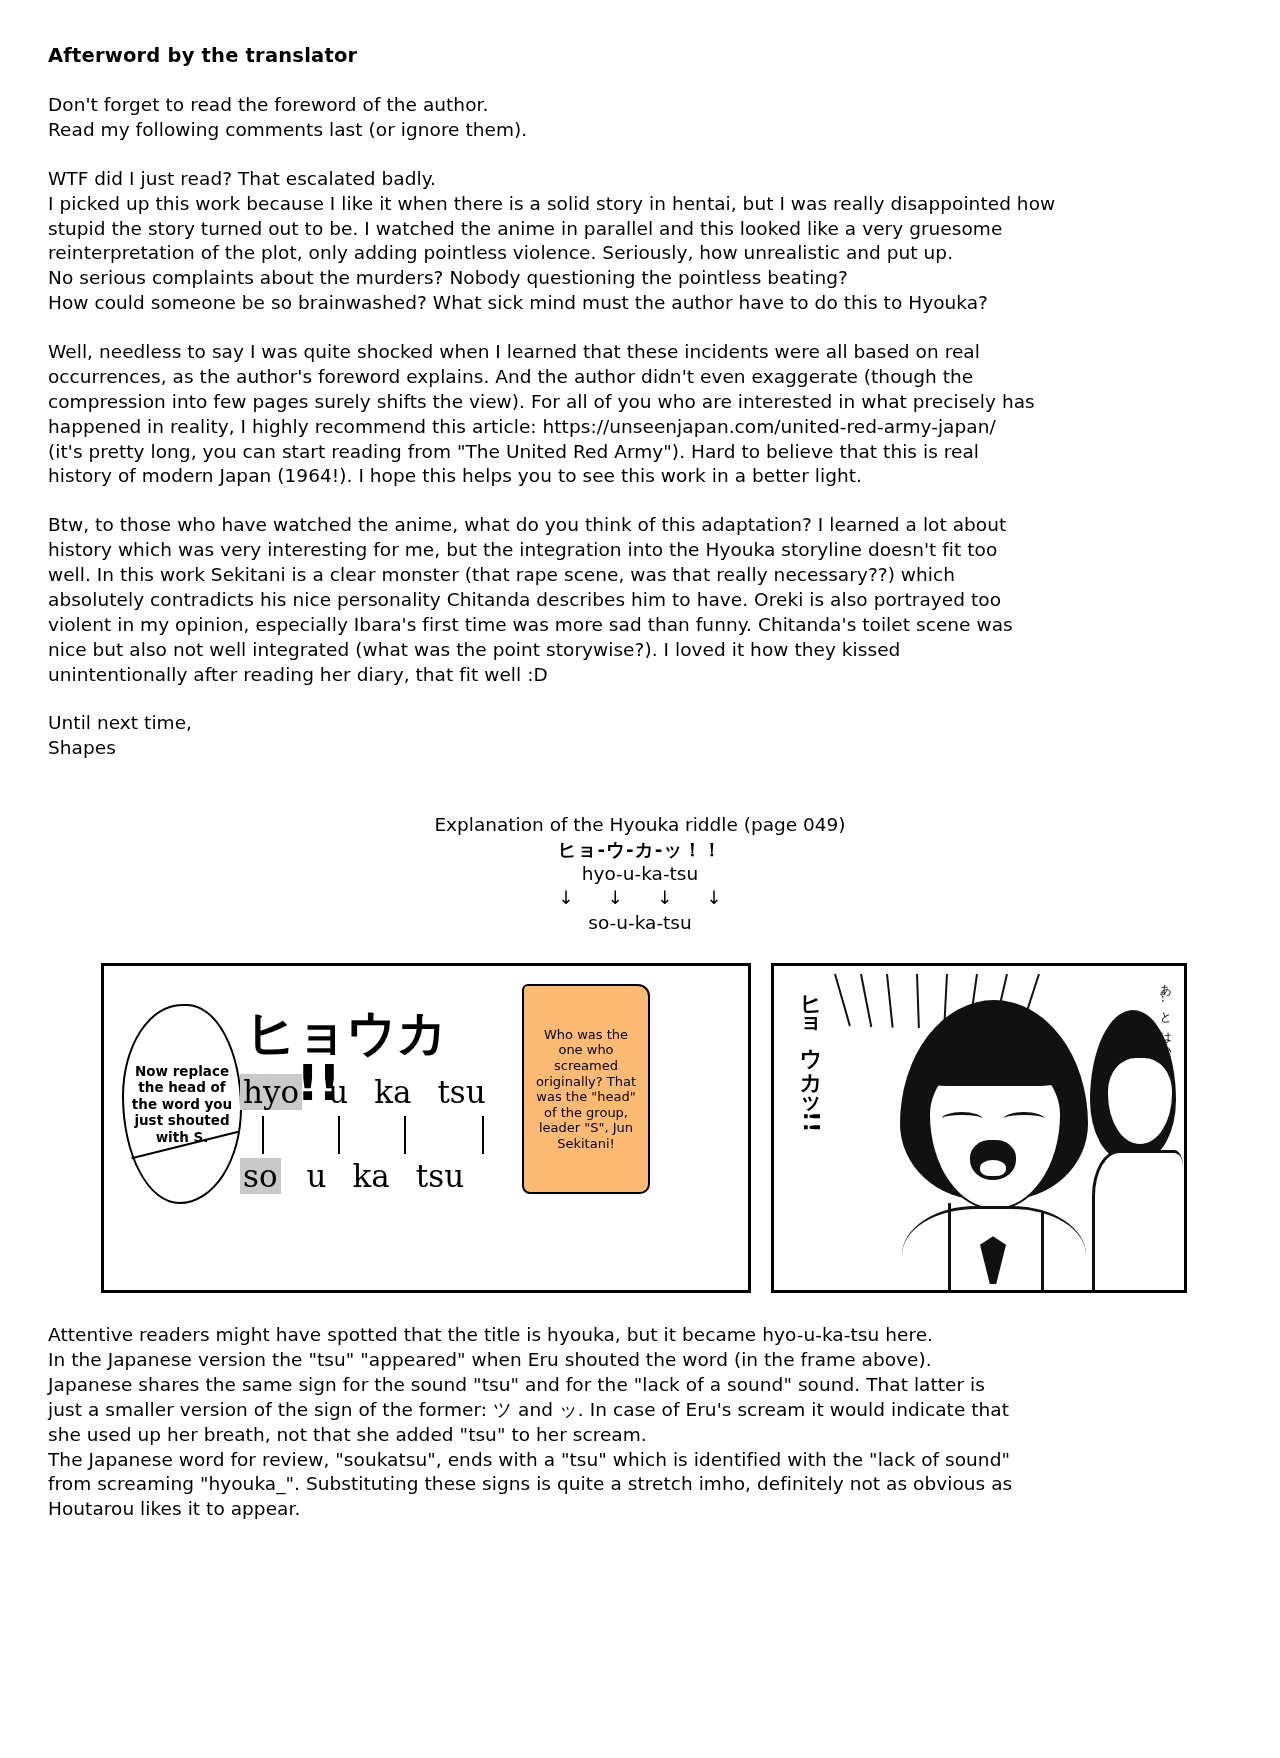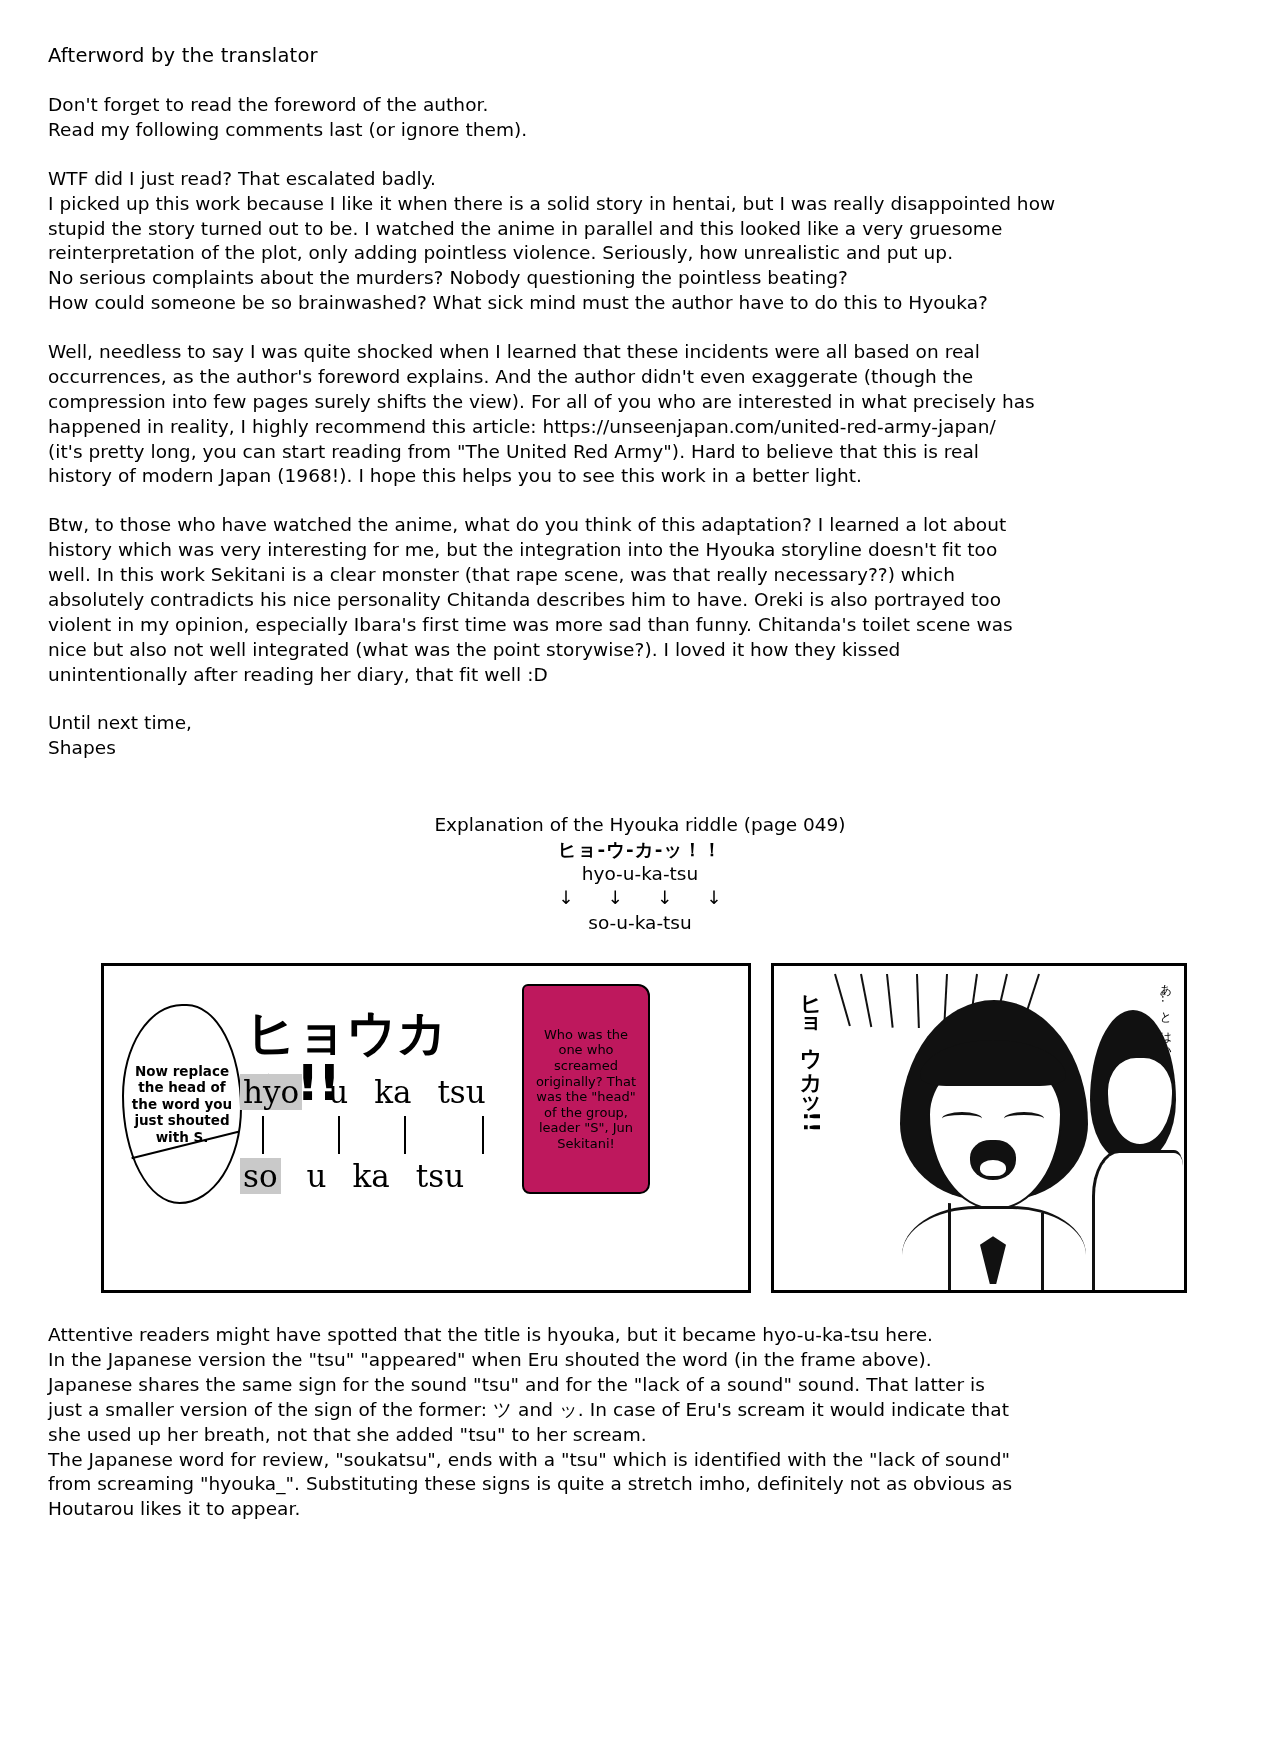--- a/index.html
+++ b/index.html
@@ -19,21 +19,21 @@
     width: 1280px;
     min-height: 1758px;
     padding: 0;
     box-sizing: border-box;
   }
   .content {
     padding: 44px 48px 0 48px;
   }
   .title {
     font-size: 19.5px;
-    font-weight: normal;
+    font-weight: bold;
     letter-spacing: 0.2px;
     margin: 0 0 26px 0;
   }
   .para {
     font-size: 18.5px;
     line-height: 1.345;
     margin: 0 0 24px 0;
     letter-spacing: 0.05px;
     max-width: 1192px;
   }
@@ -82,21 +82,21 @@
     padding: 6px;
     box-sizing: border-box;
     font-weight: bold;
   }
   .bubble-right {
     position: absolute;
     left: 418px; top: 18px;
     width: 128px; height: 210px;
     border: 2px solid #000;
     border-radius: 6px 12px 10px 8px;
-    background: #be185d;
+    background: #fdba74;
     display: flex; align-items: center; justify-content: center;
     text-align: center;
     font-size: 13px;
     line-height: 1.2;
     padding: 6px;
     box-sizing: border-box;
   }
   .bigword {
     position: absolute;
     left: 142px; top: 42px;
@@ -302,21 +302,21 @@
       <span class="ln">No serious complaints about the murders? Nobody questioning the pointless beating?</span>
       <span class="ln">How could someone be so brainwashed? What sick mind must the author have to do this to Hyouka?</span>
     </p>
 
     <p class="para">
       <span class="ln">Well, needless to say I was quite shocked when I learned that these incidents were all based on real</span>
       <span class="ln">occurrences, as the author's foreword explains. And the author didn't even exaggerate (though the</span>
       <span class="ln">compression into few pages surely shifts the view). For all of you who are interested in what precisely has</span>
       <span class="ln">happened in reality, I highly recommend this article: https://unseenjapan.com/united-red-army-japan/</span>
       <span class="ln">(it's pretty long, you can start reading from "The United Red Army"). Hard to believe that this is real</span>
-      <span class="ln">history of modern Japan (1968!). I hope this helps you to see this work in a better light.</span>
+      <span class="ln">history of modern Japan (1964!). I hope this helps you to see this work in a better light.</span>
     </p>
 
     <p class="para">
       <span class="ln">Btw, to those who have watched the anime, what do you think of this adaptation? I learned a lot about</span>
       <span class="ln">history which was very interesting for me, but the integration into the Hyouka storyline doesn't fit too</span>
       <span class="ln">well. In this work Sekitani is a clear monster (that rape scene, was that really necessary??) which</span>
       <span class="ln">absolutely contradicts his nice personality Chitanda describes him to have. Oreki is also portrayed too</span>
       <span class="ln">violent in my opinion, especially Ibara's first time was more sad than funny. Chitanda's toilet scene was</span>
       <span class="ln">nice but also not well integrated (what was the point storywise?). I loved it how they kissed</span>
       <span class="ln">unintentionally after reading her diary, that fit well :D</span>

